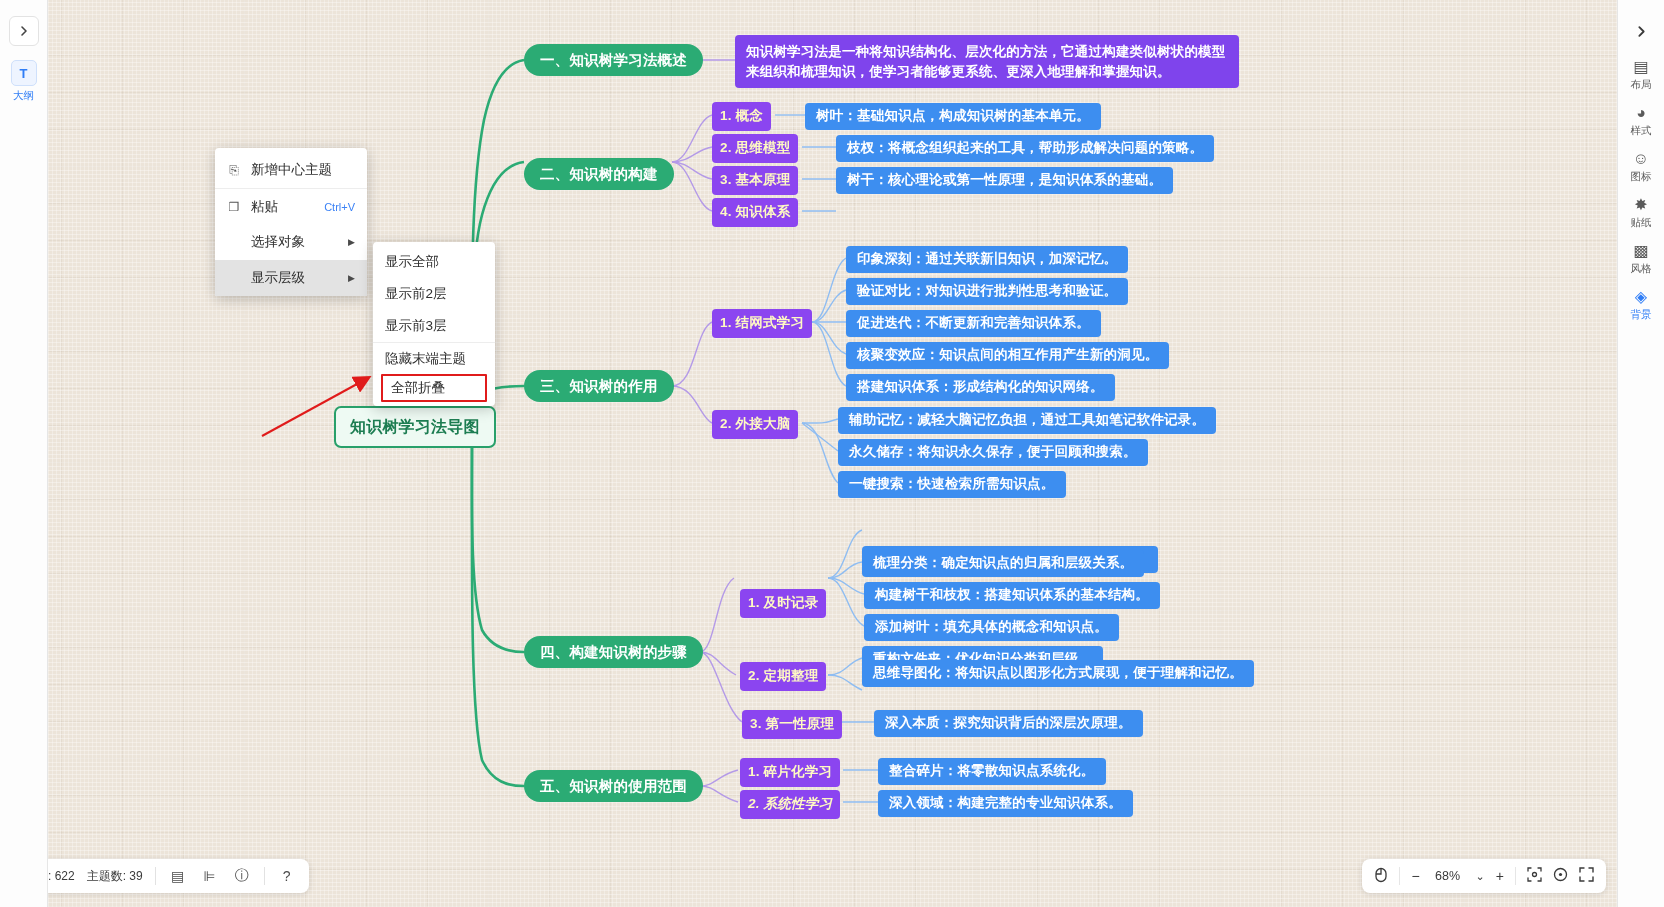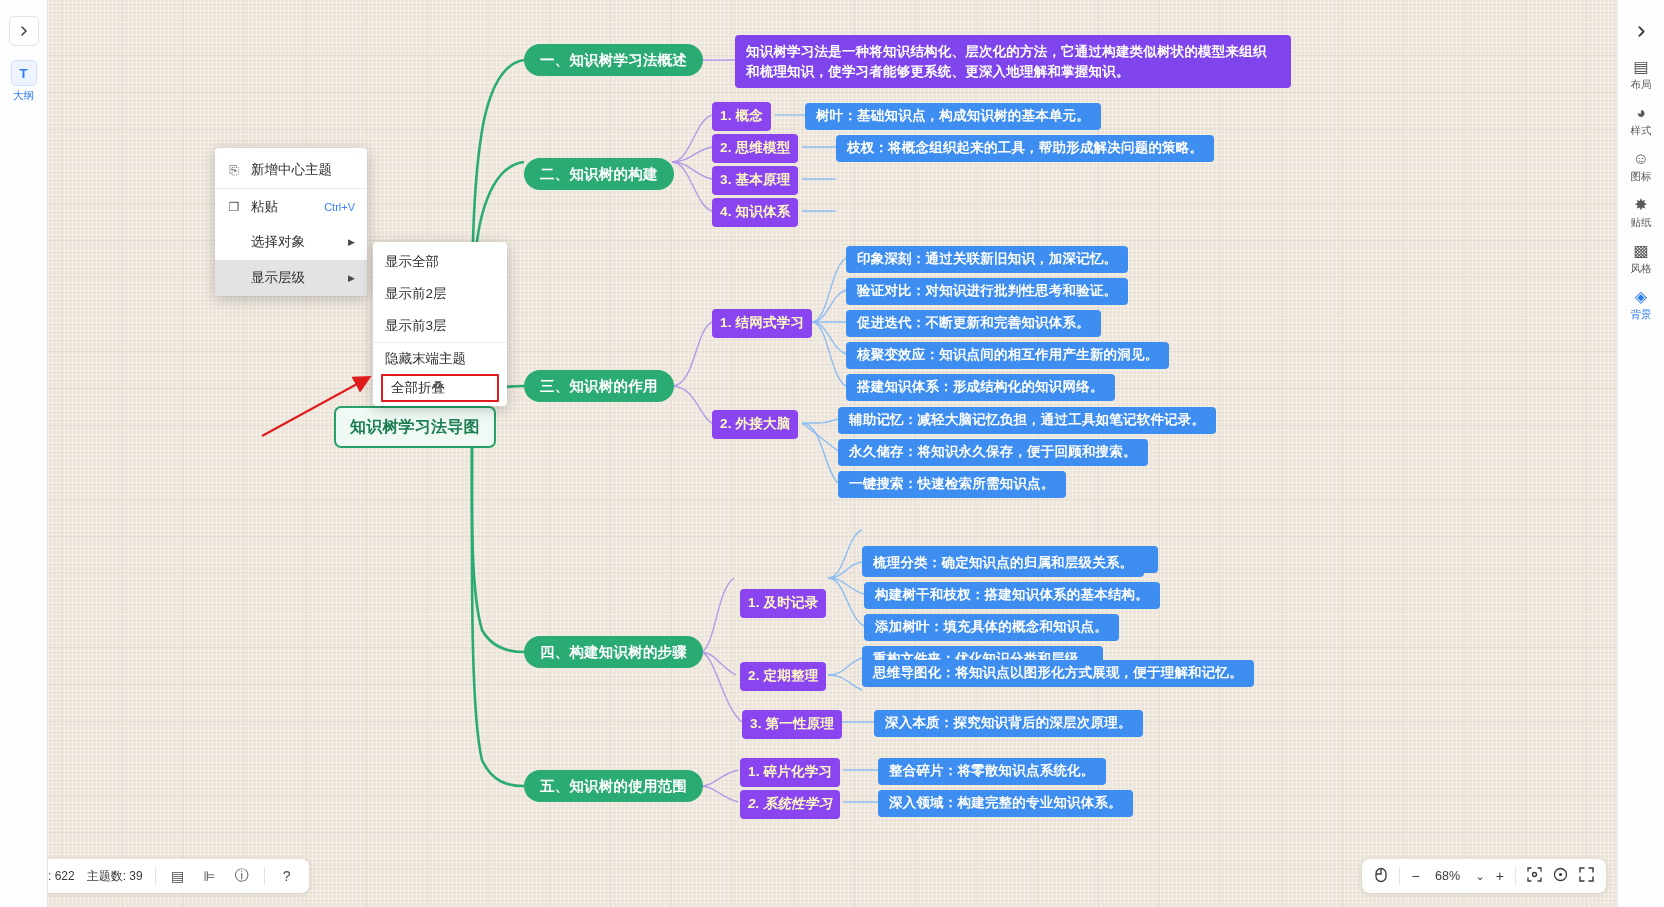--- a/index.html
+++ b/index.html
@@ -62,21 +62,21 @@
     font-size: 13.5px;
     padding: 5px 11px;
   }
   .node.summary {
     background: #7f44ec;
     color: #ffffff;
     border-radius: 4px;
     font-size: 13.5px;
     padding: 7px 11px;
     white-space: normal;
-    width: 556px;
+    width: 504px;
     line-height: 1.45;
   }
 
   
   #left-rail {
     position: absolute; left: 0; top: 0; width: 48px; height: 907px;
     background: #fdfdfd;
     border-right: 1px solid #e6e6e6;
     z-index: 30;
   }
@@ -148,21 +148,21 @@
     font-size:13.5px; color:#2e2e2e; position:relative;
   }
   .ctx-row .ci { width:14px; font-size:12px; color:#555; text-align:center;}
   .ctx-row .txt { flex:1; }
   .ctx-row .kb { font-size:11px; color:#3b82f6; }
   .ctx-row .arrow { font-size:9px; color:#4a4a4a; }
   .ctx-row.divider { border-top:1px solid #ededed; }
   .ctx-row.hl { background:#e3e3e3; }
 
   #ctx-sub {
-    position:absolute; left:373px; top:242px; width:134px;
+    position:absolute; left:373px; top:242px; width:122px;
     background:#fff; border-radius:4px; box-shadow:0 3px 14px rgba(0,0,0,.22);
     z-index: 41; padding: 4px 0;
   }
   .sub-row { height:32px; display:flex; align-items:center; padding:0 12px; font-size:13.5px; color:#2e2e2e; }
   .sub-row.divider { border-top:1px solid #ededed; }
   .sub-row.selected {
     border: 2px solid #e01b1b; margin: 0 8px; padding: 0 8px; height: 28px; border-radius:1px;
   }
 
   
@@ -264,20 +264,21 @@
 
   <div class="node lv1" style="left:524px; top:146px;margin-top:12px;">二、知识树的构建</div>
 
   <div class="node lv2" style="left:712px; top:102px;">1. 概念</div>
   <div class="node lv2" style="left:712px; top:134px;">2. 思维模型</div>
   <div class="node lv2" style="left:712px; top:166px;">3. 基本原理</div>
   <div class="node lv2" style="left:712px; top:198px;">4. 知识体系</div>
 
   <div class="node lv3" style="left:805px; top:103px;">树叶：基础知识点，构成知识树的基本单元。</div>
   <div class="node lv3" style="left:836px; top:135px;">枝杈：将概念组织起来的工具，帮助形成解决问题的策略。</div>
+  <div class="node lv3" style="left:836px; top:167px;">树干：核心理论或第一性原理，是知识体系的基础。</div>
 
   <div class="node lv1" style="left:524px; top:370px;">三、知识树的作用</div>
 
   <div class="node lv2" style="left:712px; top:309px;">1. 结网式学习</div>
   <div class="node lv2" style="left:712px; top:410px;">2. 外接大脑</div>
 
   <div class="node lv3" style="left:846px; top:246px;">印象深刻：通过关联新旧知识，加深记忆。</div>
   <div class="node lv3" style="left:846px; top:278px;">验证对比：对知识进行批判性思考和验证。</div>
   <div class="node lv3" style="left:846px; top:310px;">促进迭代：不断更新和完善知识体系。</div>
   <div class="node lv3" style="left:846px; top:342px;">核聚变效应：知识点间的相互作用产生新的洞见。</div>

